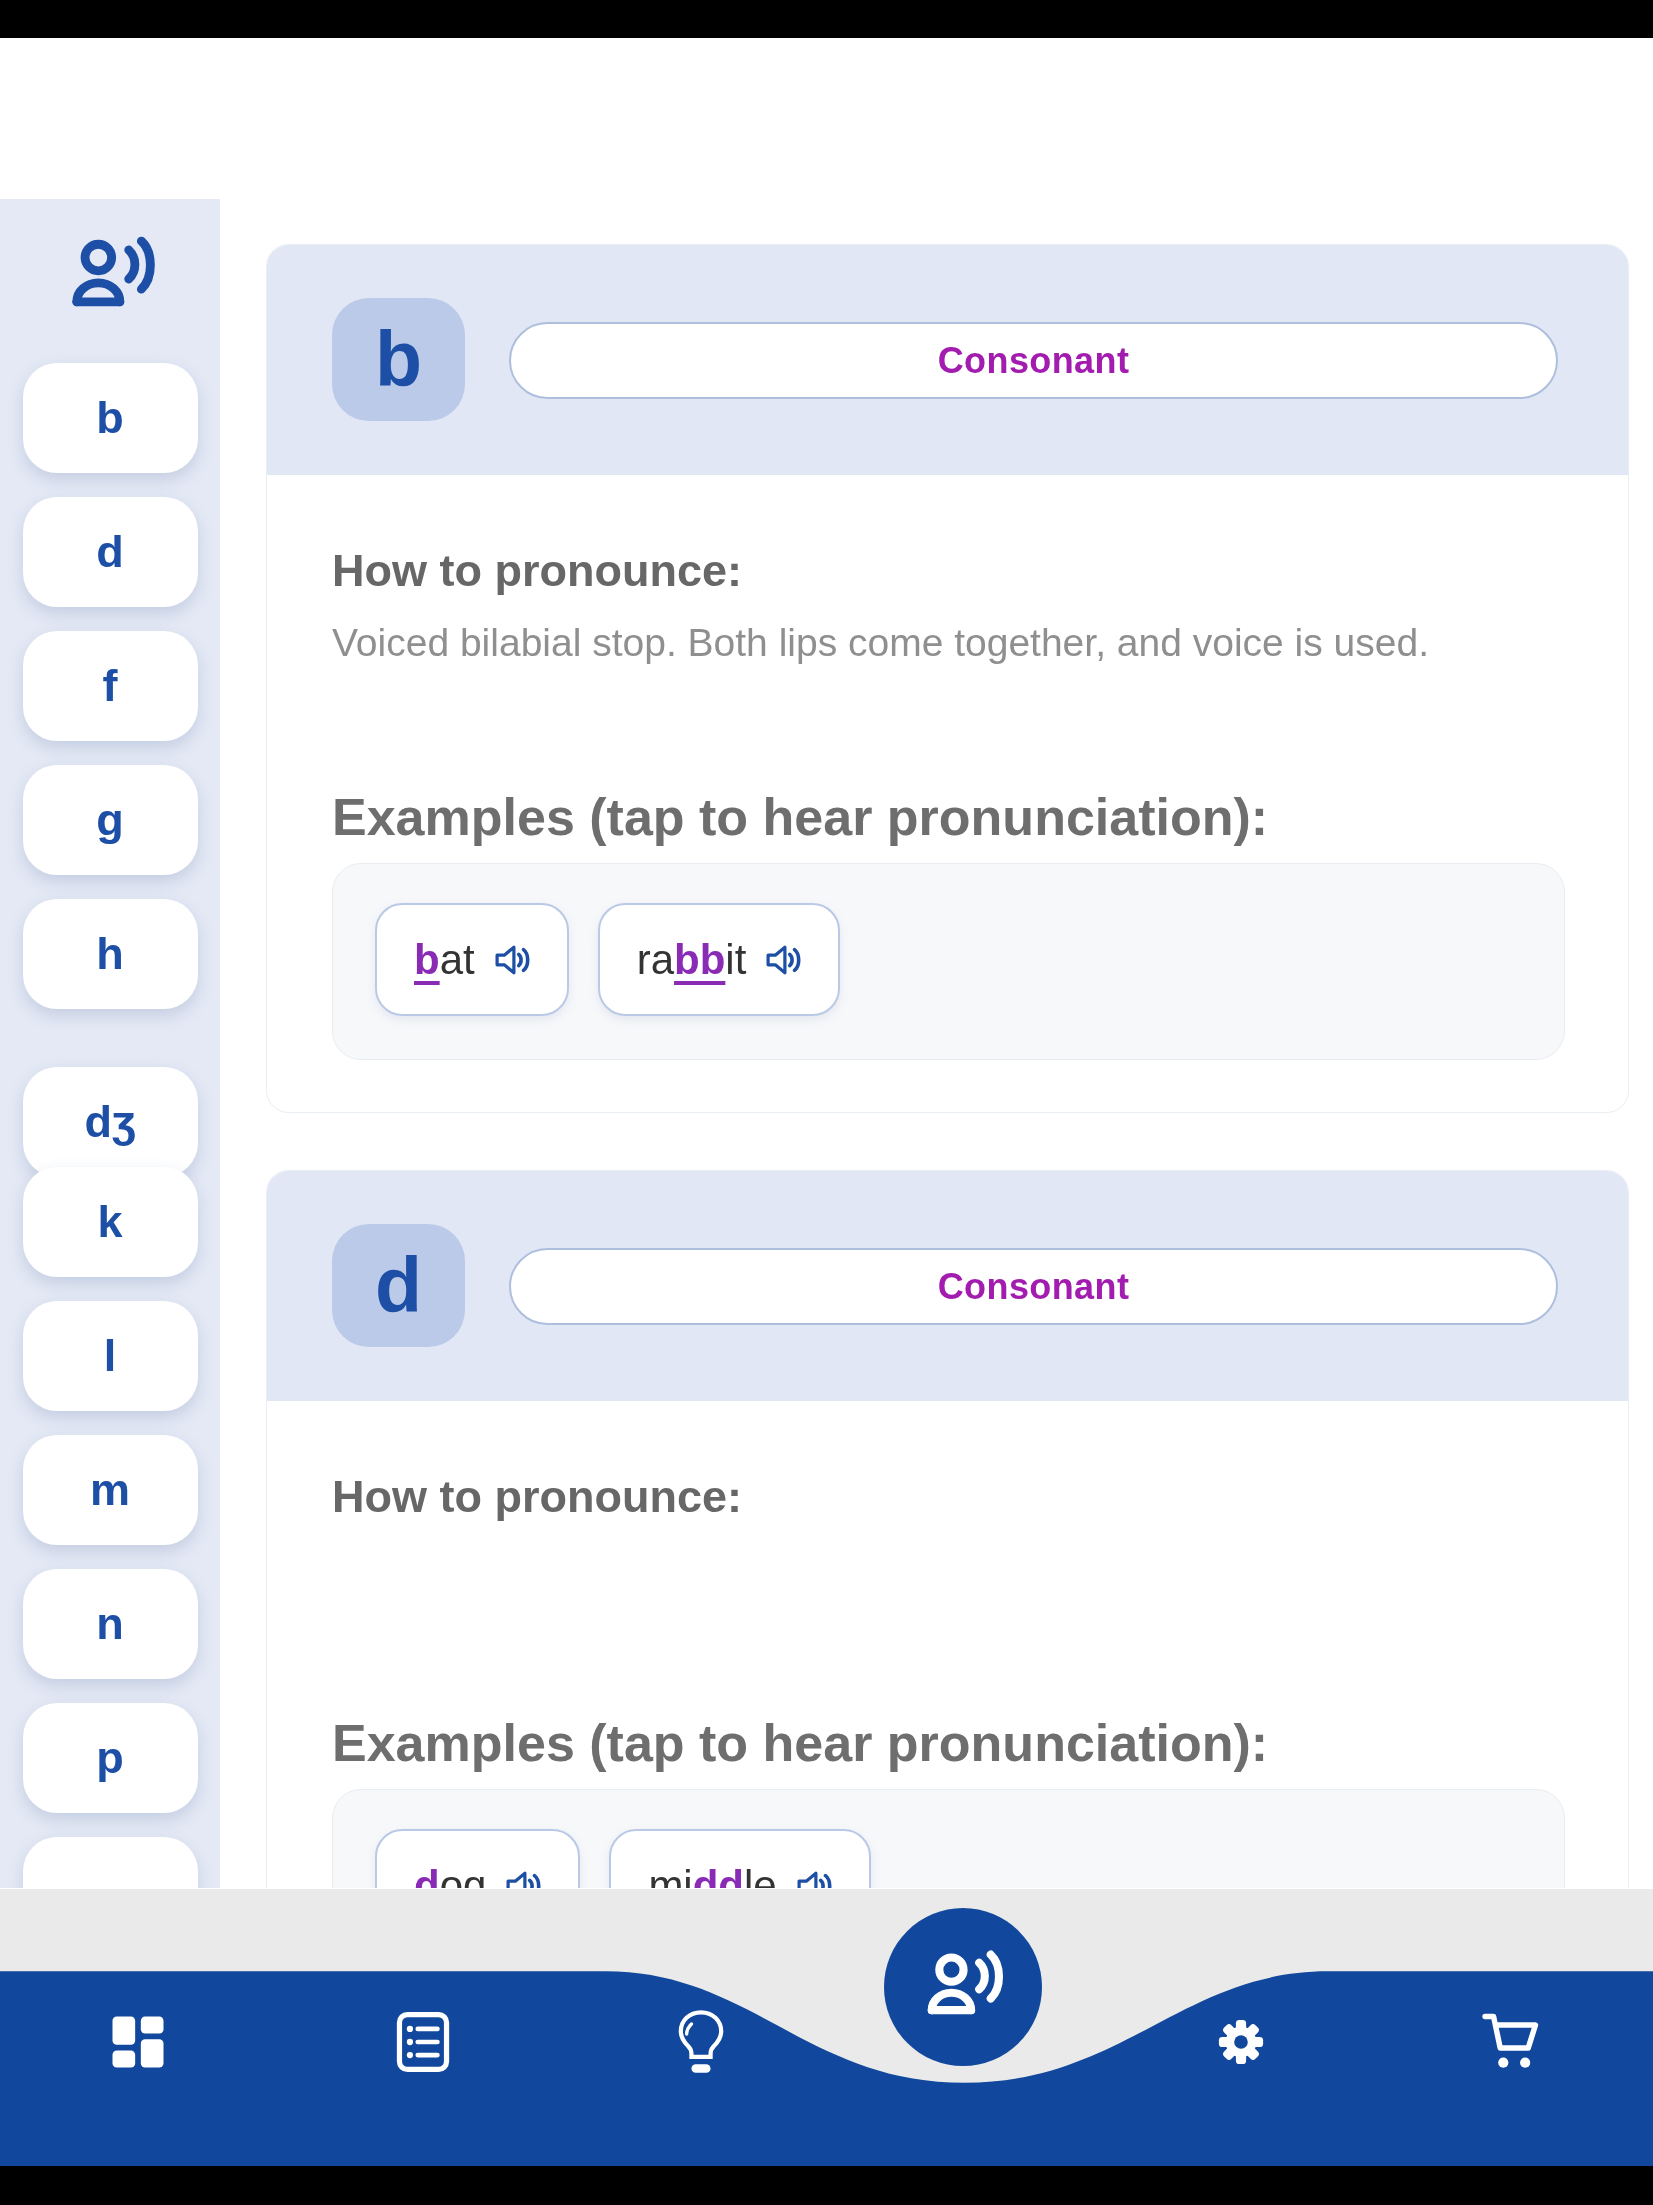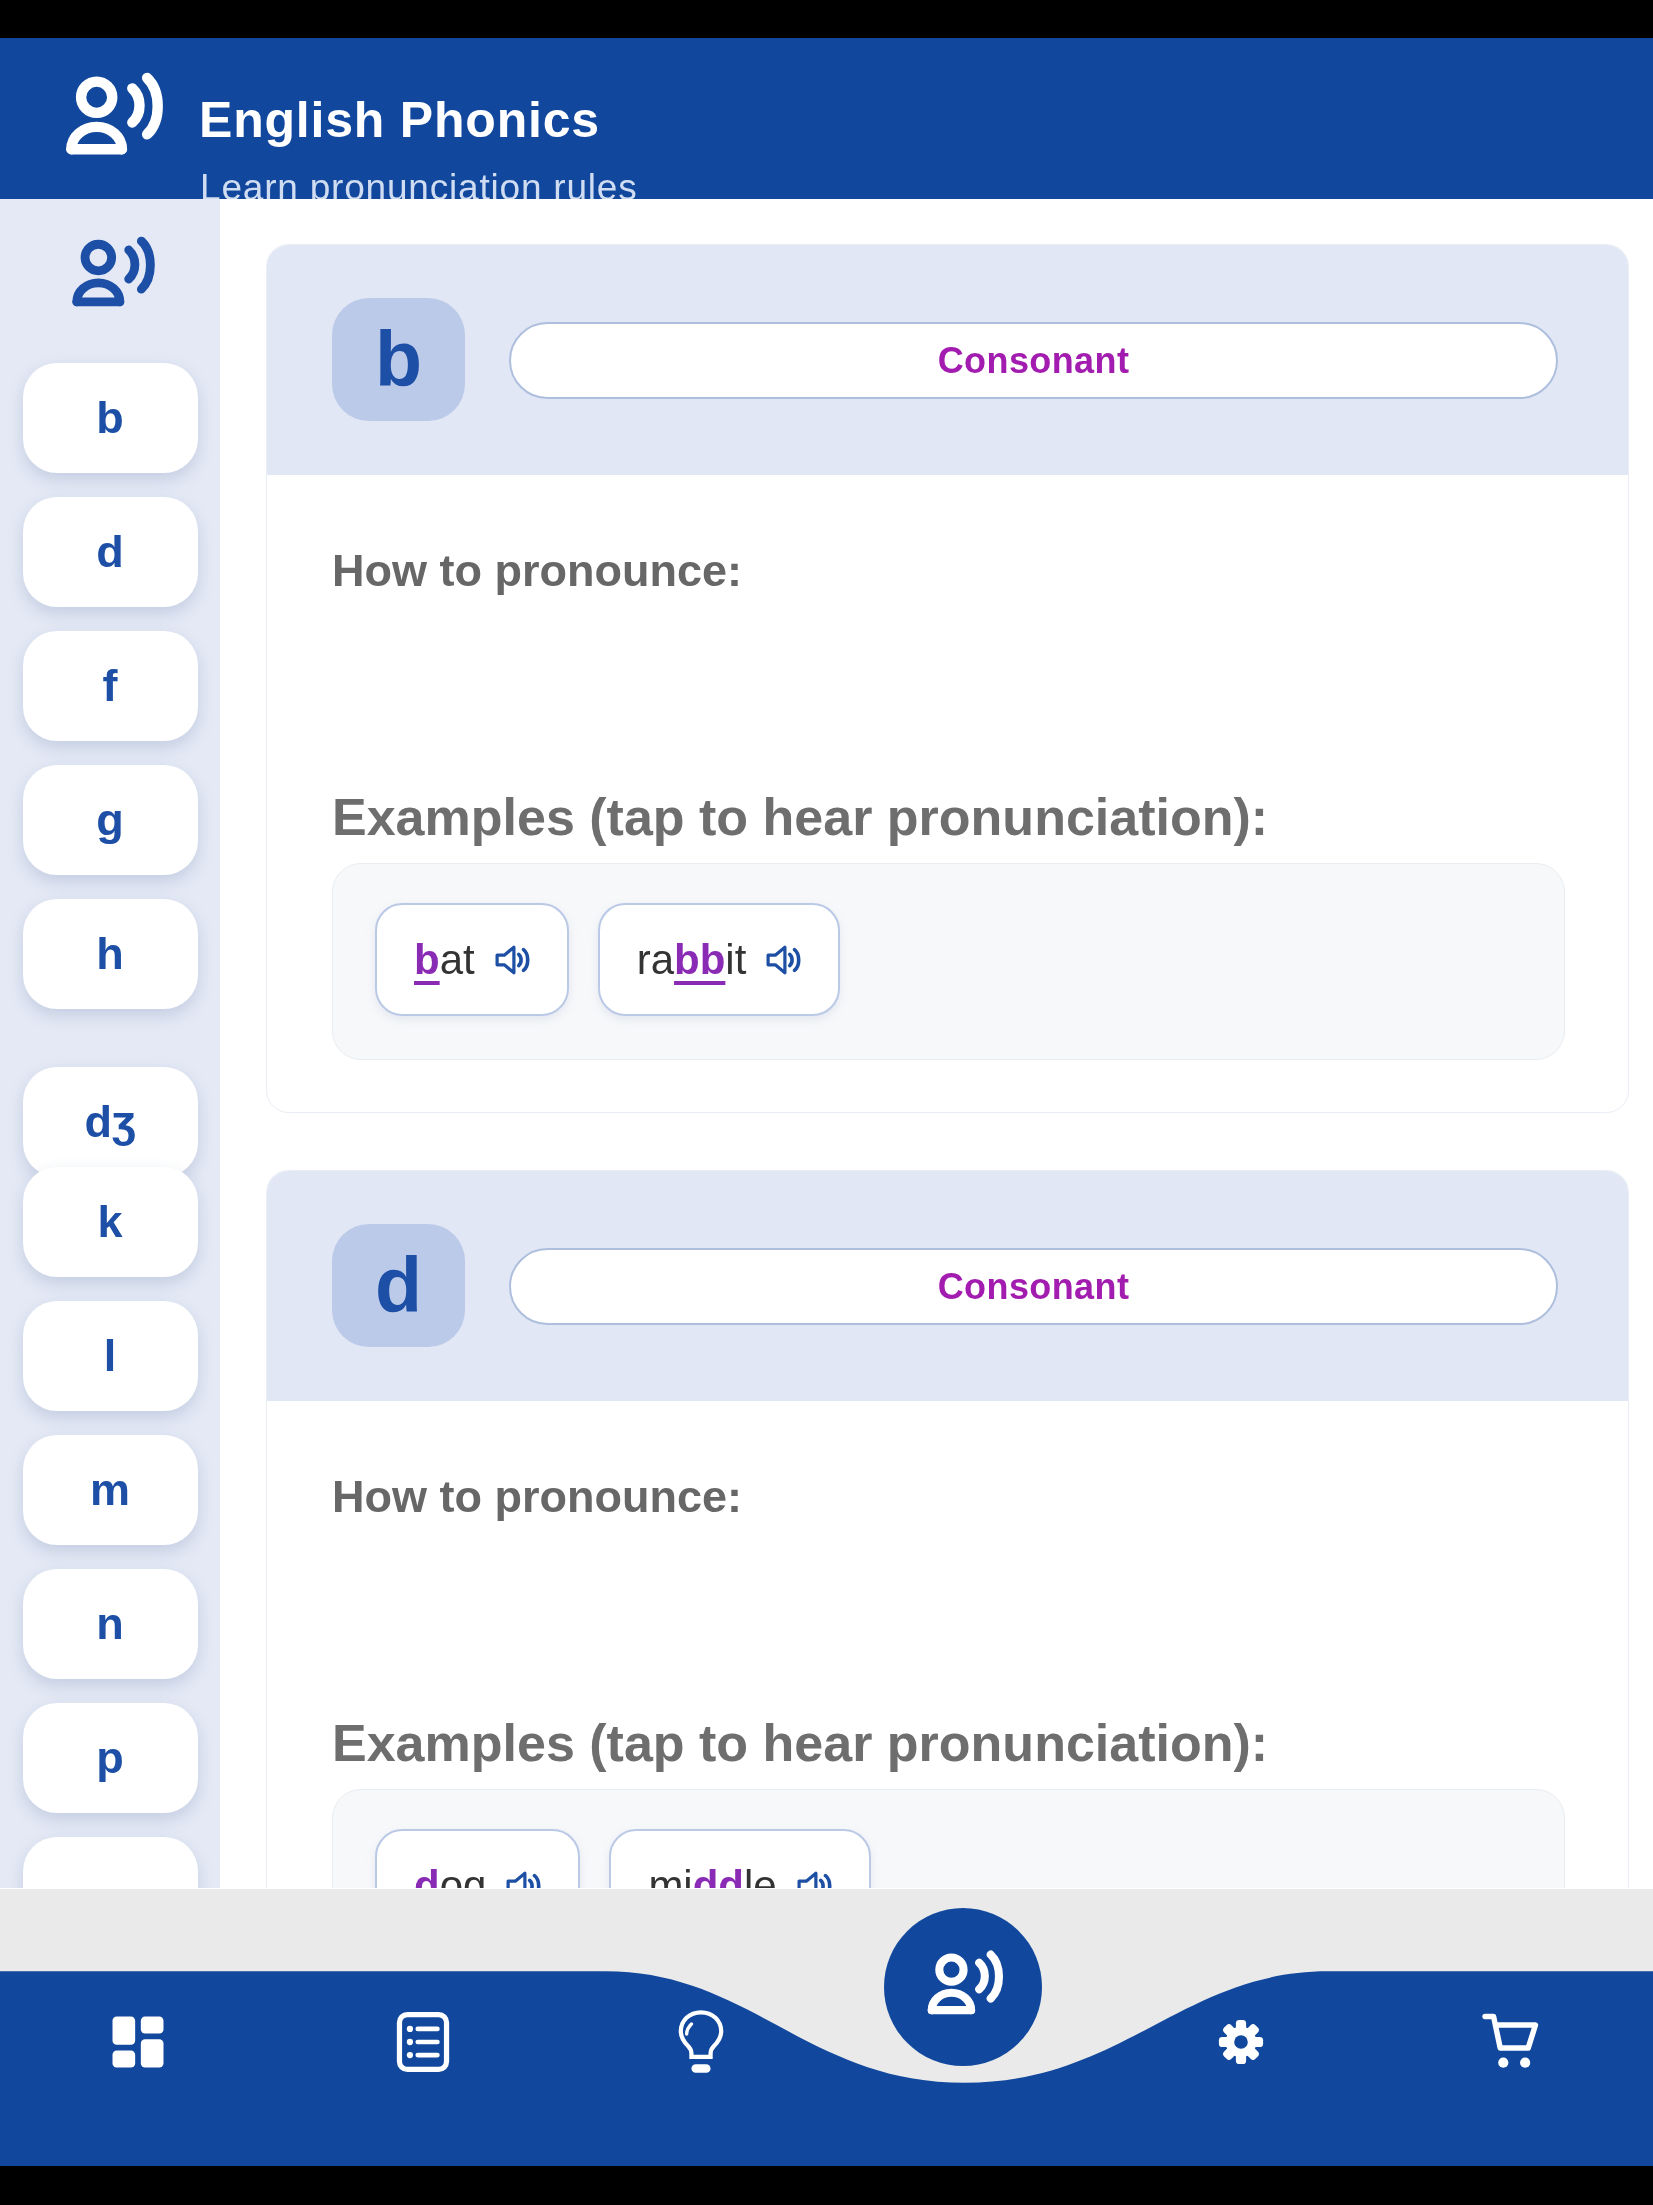--- a/index.html
+++ b/index.html
@@ -97,27 +97,20 @@
     <path d="M5 14 h9 L26 4 v32 L14 26 H5 z" fill="none" stroke="currentColor" stroke-width="4" stroke-linejoin="round"></path>
     <path d="M32 13 c4 3.5 4 10.5 0 14" fill="none" stroke="currentColor" stroke-width="4.5" stroke-linecap="round"></path>
     <path d="M38 7 c7 5.5 7 20.5 0 26" fill="none" stroke="currentColor" stroke-width="4.5" stroke-linecap="round"></path>
   </symbol>
 </svg>
 
 <div class="page">
 
   <div class="statusbar"></div>
 
-  <div class="header">
-    <svg class="logo" viewBox="0 0 72 64">
-        <use href="#icon-person-speak"></use>
-      </svg>
-    <div class="title">English Phonics</div>
-    <div class="subtitle">Learn pronunciation rules</div>
-  </div>
 
   <div class="appbody">
 
     <div class="sidebar">
       <svg class="side-logo" viewBox="0 0 72 64">
           <use href="#icon-person-speak"></use>
         </svg>
       <div class="side-btn" style="top:164px">b</div>
       <div class="side-btn" style="top:298px">d</div>
       <div class="side-btn" style="top:432px">f</div>
@@ -131,20 +124,21 @@
       <div class="side-btn" style="top:1504px">p</div>
       <div class="side-btn" style="top:1638px"></div>
     </div>
 
     <div class="card" style="top:45px; height:869px;">
       <div class="card-head">
         <div class="badge">b</div>
         <div class="pill">Consonant</div>
       </div>
       <div class="how-h">How to pronounce:</div>
+      <div class="desc">Voiced bilabial stop. Both lips come together, and voice is used.</div>
       <div class="ex-h">Examples (tap to hear pronunciation):</div>
       <div class="ex-box">
         <div class="chip">
           <span></span>
             <span class="hl">b</span>
             <span>at</span>
           <svg class="speaker" viewBox="0 0 46 40">
               <use href="#icon-speaker"></use>
             </svg>
         </div>

